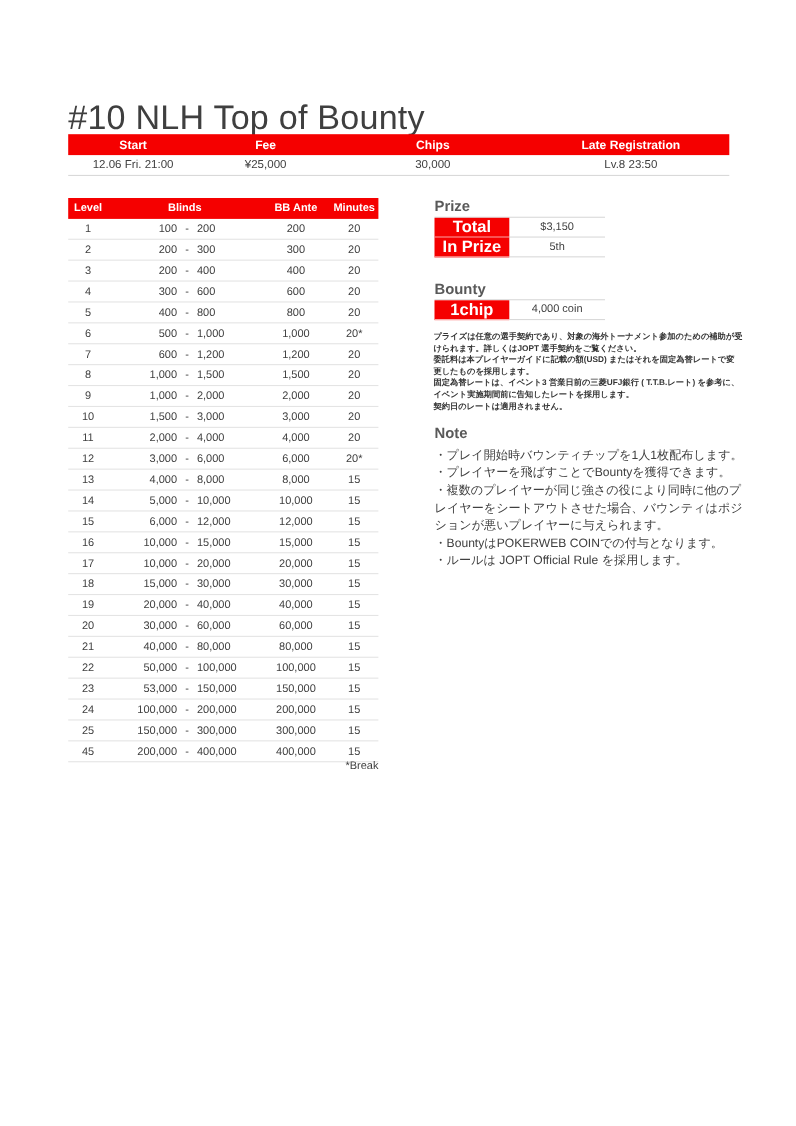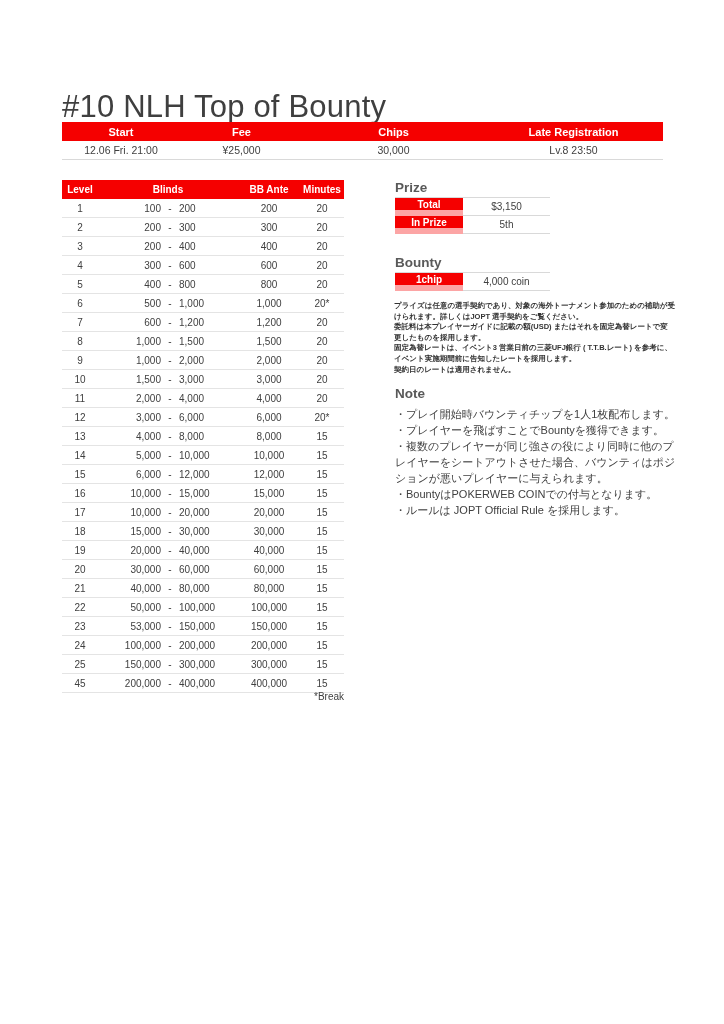--- a/index.html
+++ b/index.html
@@ -72,23 +72,23 @@
   
   .side-heading{
     font-size:13.5px;color:var(--heading);font-weight:700;
     padding-bottom:2px;border-bottom:1px solid var(--line);
   }
   .kv-row{
     display:grid;grid-template-columns:68px 87px;height:18px;
   }
   .kv-label{
     background:var(--accent);color:var(--accent-text);
-    font-size:10px;font-weight:bold;text-align:center;
+    font-size:15px;font-weight:bold;text-align:center;
     display:flex;align-items:center;justify-content:center;
-    border-bottom:6px solid #fca5a5;
+    border-bottom:1px solid #fca5a5;
   }
   .kv-value{
     font-size:10px;color:var(--text);text-align:center;
     display:flex;align-items:center;justify-content:center;
     border-bottom:1px solid var(--line);
   }
   #prize{left:395px;top:180px;width:155px;}
   #bounty{left:395px;top:255px;width:155px;}
 
   

